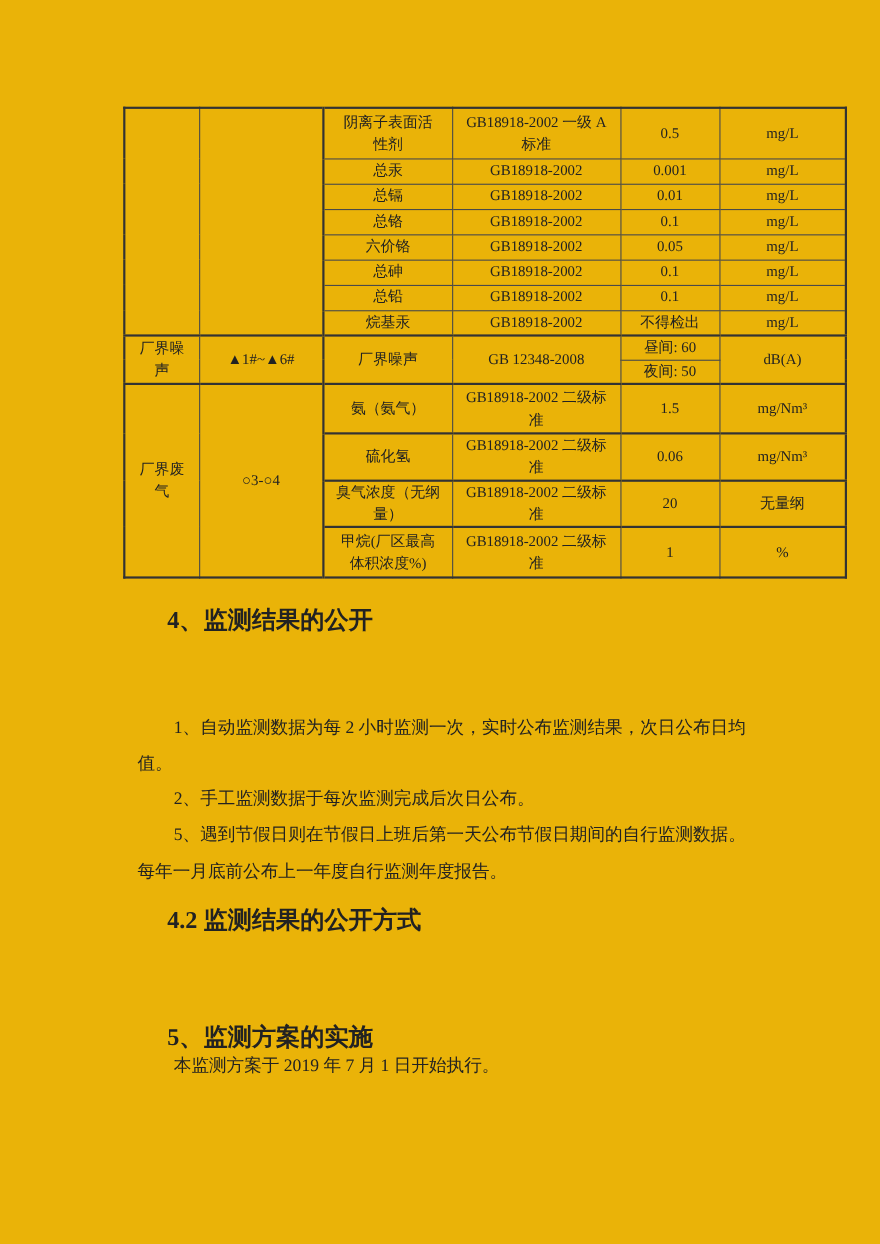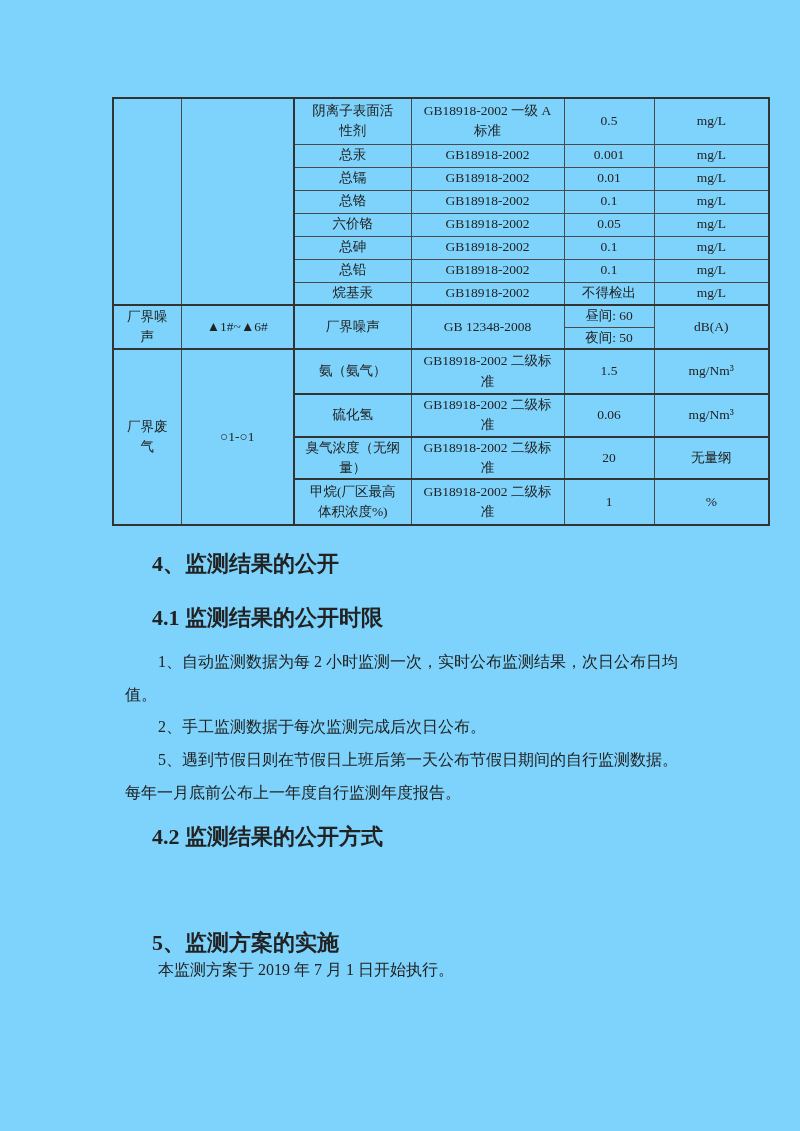--- a/index.html
+++ b/index.html
@@ -1,21 +1,21 @@
 <!DOCTYPE html>
 <html><head>
 <meta charset="utf-8">
 <style>
   * { margin: 0; padding: 0; box-sizing: border-box; }
   html, body { background: #b9b9b9; }
   .page {
     position: relative;
     width: 800px;
     height: 1131px;
-    background: #7dd3fc;
+    background: #eab308;
     outline: 1px solid #e4e4e4;
     margin: 0 auto;
     font-family: "Liberation Serif", "DejaVu Serif", serif;
     color: #222222;
     overflow: hidden;
   }
   
   table.mon {
     position: absolute;
     left: 112px;
@@ -134,21 +134,21 @@
         <td>昼间: 60</td>
         <td rowspan="2">dB(A)</td>
       </tr>
       <tr style="height:22px">
         <td>夜间: 50</td>
       </tr>
 
       <tr class="sec" style="height:45px">
         <td rowspan="4">厂界废
 气</td>
-        <td rowspan="4">○1-○1</td>
+        <td rowspan="4">○3-○4</td>
         <td class="thickL">氨（氨气）</td>
         <td>GB18918-2002 二级标
 准</td>
         <td>1.5</td>
         <td>mg/Nm³</td>
       </tr>
       <tr class="sec" style="height:40px">
         <td class="thickL">硫化氢</td>
         <td>GB18918-2002 二级标
 准</td>
@@ -168,21 +168,20 @@
 体积浓度%)</td>
         <td>GB18918-2002 二级标
 准</td>
         <td>1</td>
         <td>%</td>
       </tr>
     </tbody>
   </table>
 
   <div class="heading" style="top:549px">4、监测结果的公开</div>
-  <div class="heading" style="top:603px">4.1 监测结果的公开时限</div>
   <div class="para" style="top:645px">1、自动监测数据为每 2 小时监测一次，实时公布监测结果，次日公布日均
 值。</div>
   <div class="para" style="top:710px">2、手工监测数据于每次监测完成后次日公布。</div>
   <div class="para" style="top:743px">5、遇到节假日则在节假日上班后第一天公布节假日期间的自行监测数据。
 每年一月底前公布上一年度自行监测年度报告。</div>
   <div class="heading" style="top:822px">4.2 监测结果的公开方式</div>
   <div class="heading" style="top:928px">5、监测方案的实施</div>
   <div class="para" style="top:953px">本监测方案于 2019 年 7 月 1 日开始执行。</div>
 
 </div>

